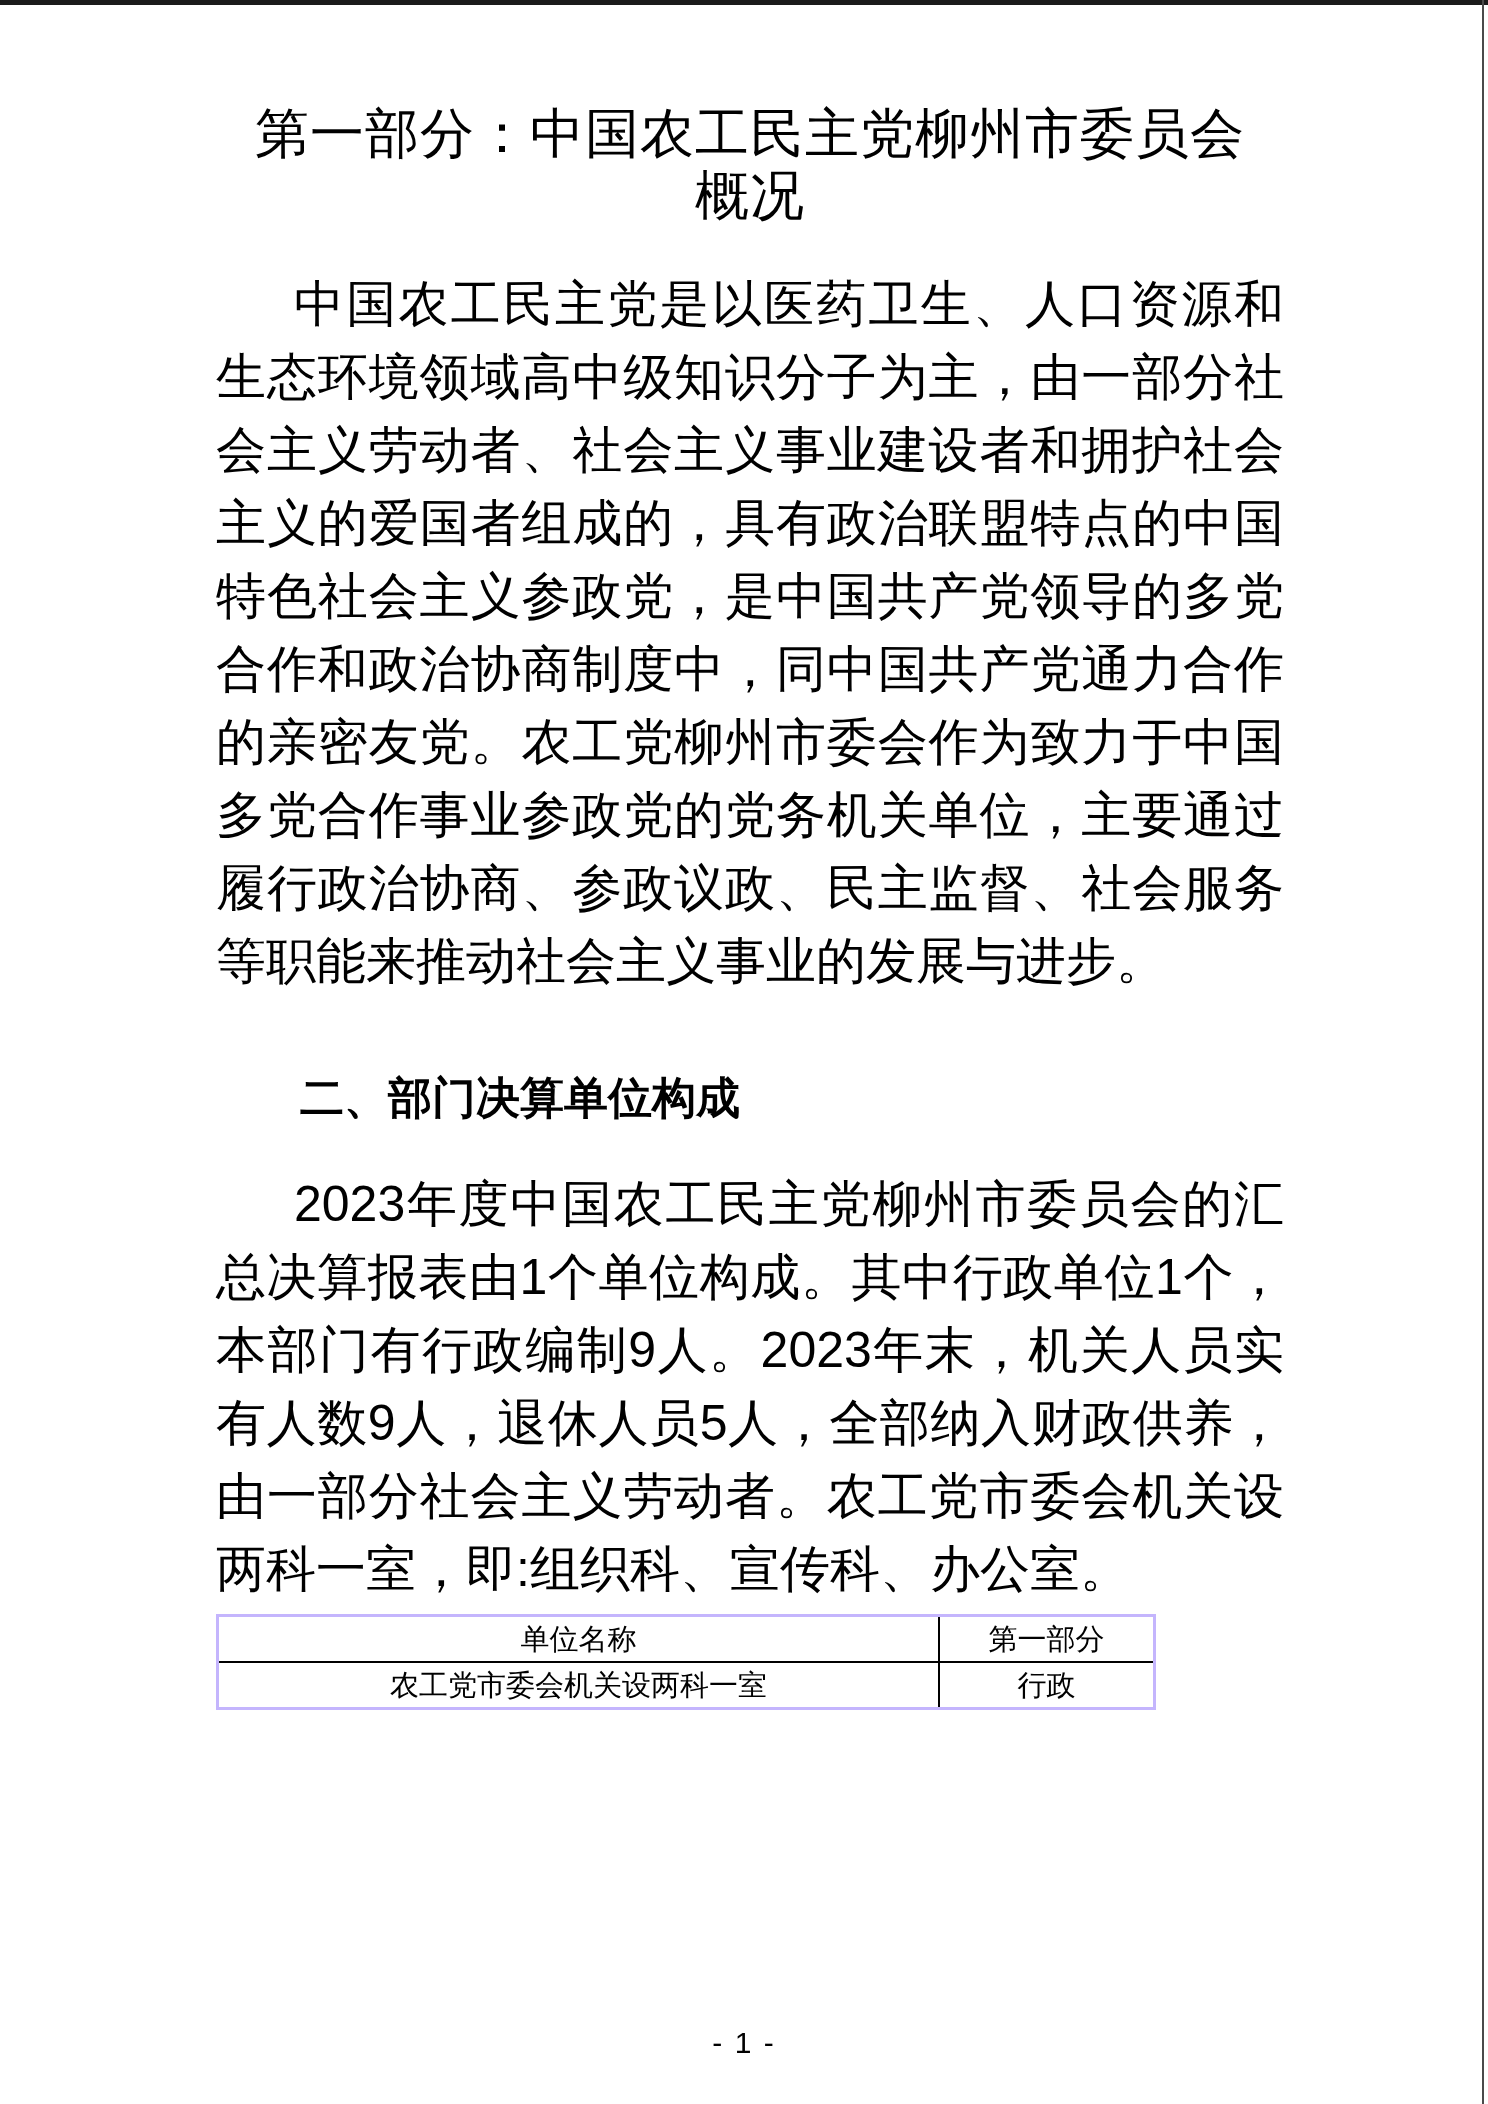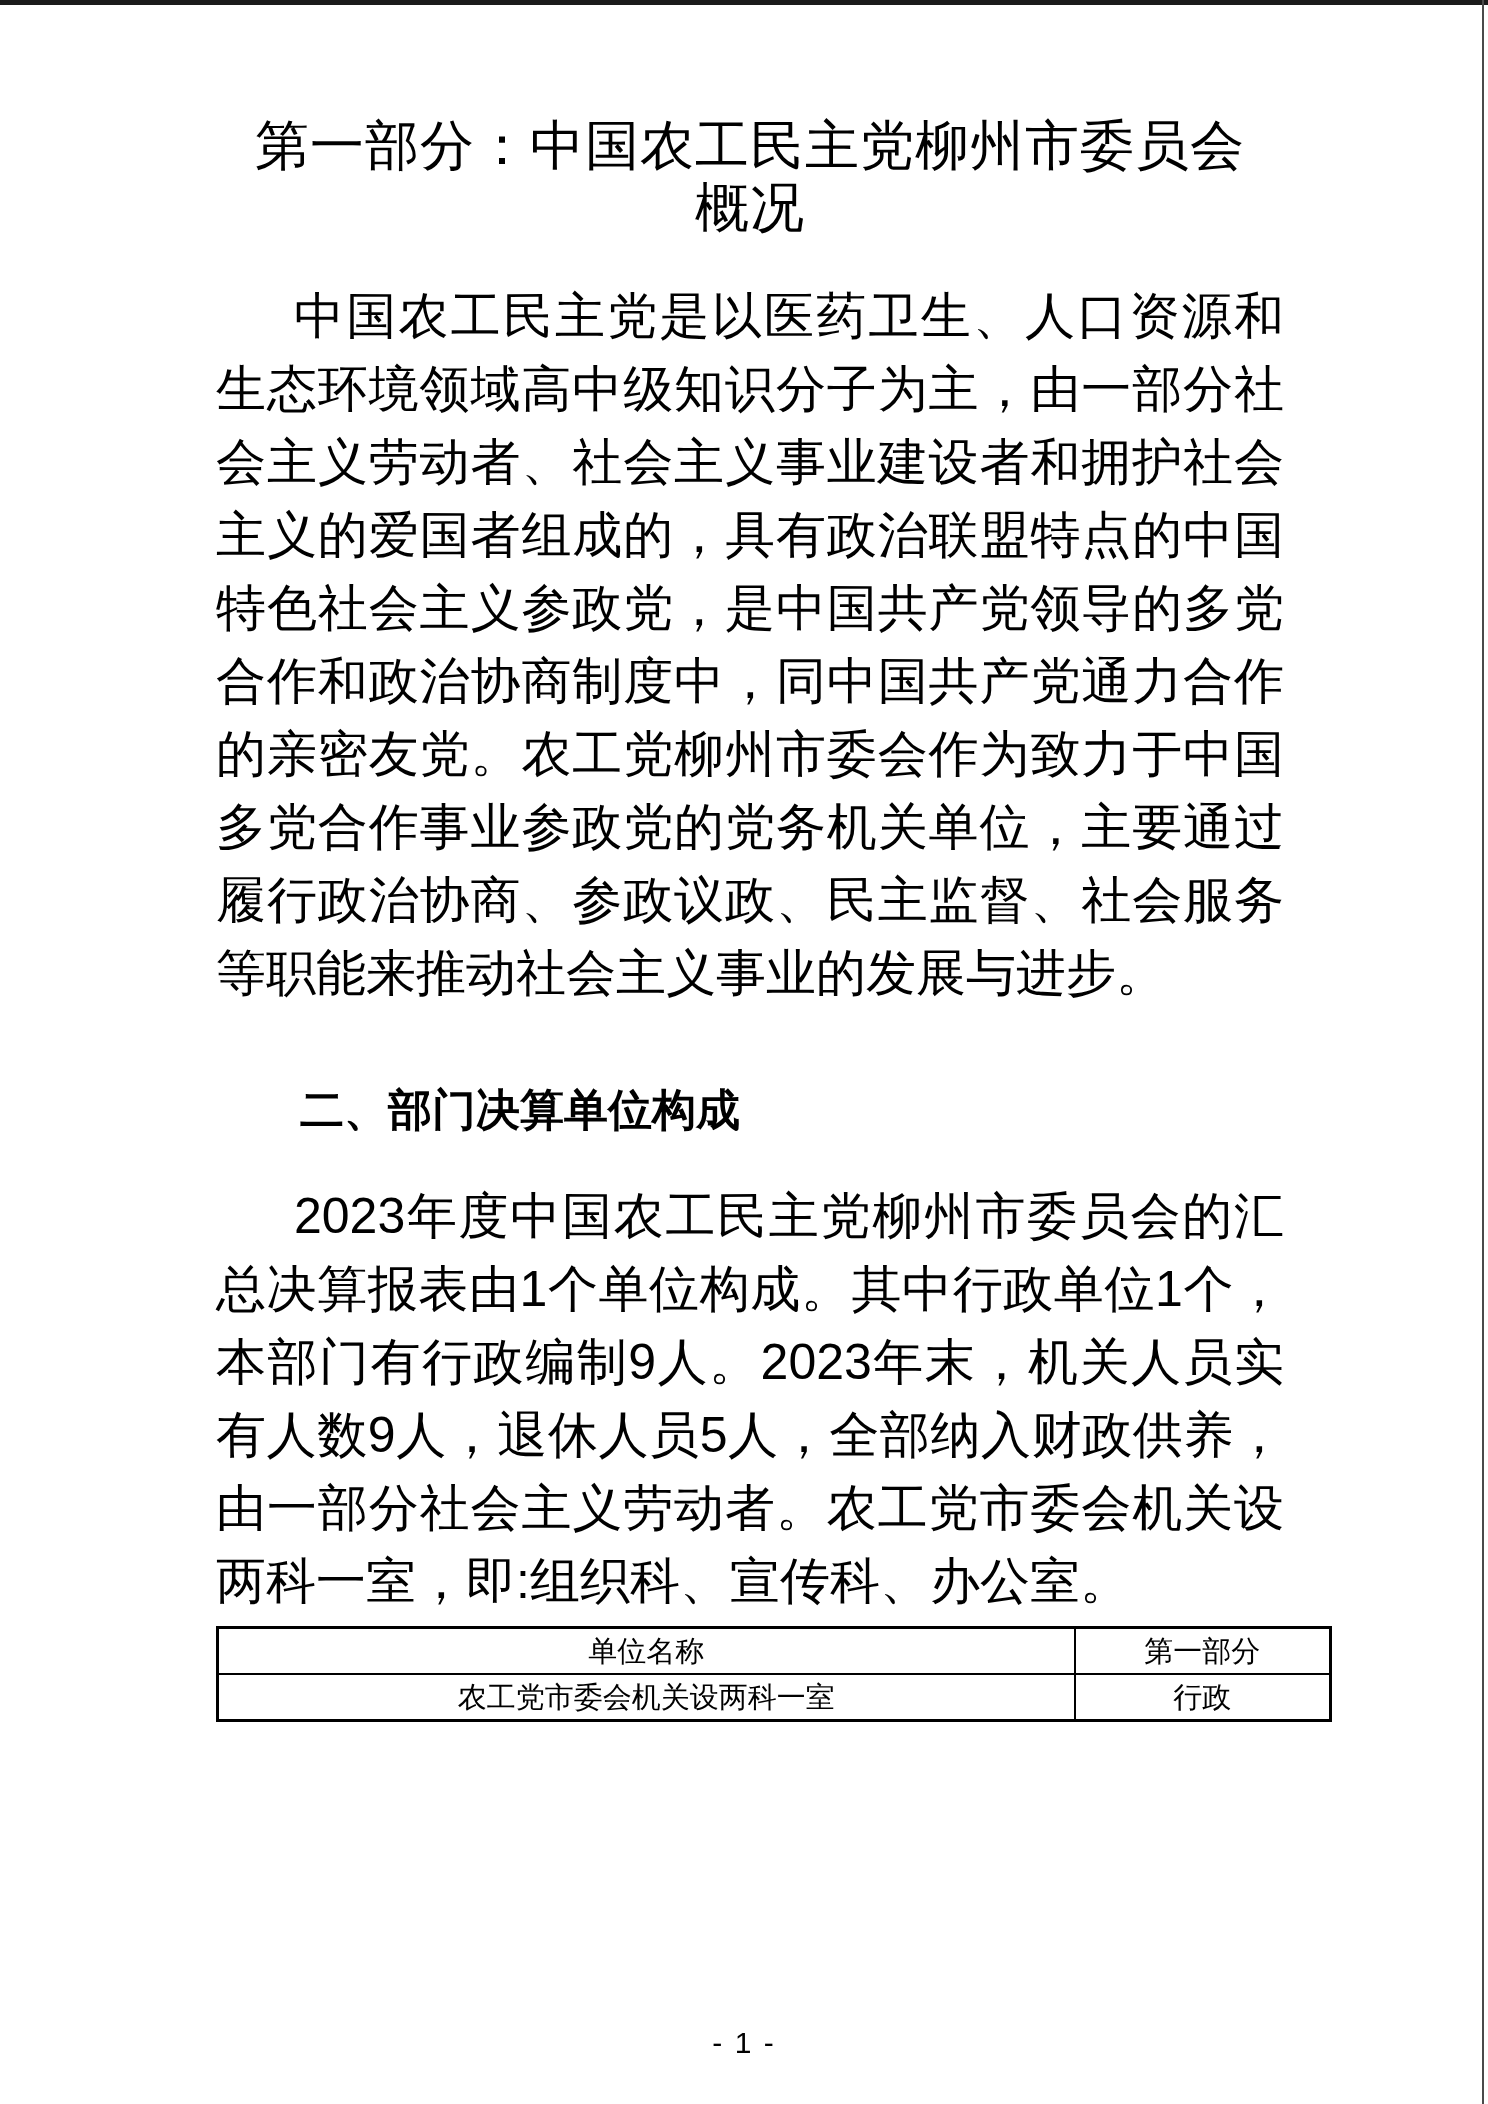--- a/index.html
+++ b/index.html
@@ -28,21 +28,21 @@
     position: absolute;
     top: 0;
     left: 1482px;
     width: 2px;
     height: 2104px;
     background: #4a4a4a;
   }
   .content {
     position: absolute;
     left: 216px;
-    top: 12px;
+    top: 0;
     width: 1068px;
   }
   .doc-title {
     width: 1040px;
     margin: 102px auto 0 auto;
     font-size: 54px;
     line-height: 62px;
     font-weight: 400;
     text-align: center;
     letter-spacing: 1px;
@@ -62,25 +62,25 @@
     font-size: 50px;
     line-height: 73px;
     text-align: justify;
     text-indent: 78px;
     font-weight: 400;
   }
   .body-para.second {
     margin-top: 44px;
   }
   .units-table {
-    width: 1116px;
+    width: 940px;
     margin-top: 8px;
     border-collapse: collapse;
     table-layout: fixed;
-    border: 3px solid #000000;
+    border: 3px solid #c4b5fd;
   }
   .units-table th,
   .units-table td {
     border: 2px solid #000000;
     height: 44px;
     padding: 0;
     text-align: center;
     vertical-align: middle;
     font-size: 29px;
     font-weight: 400;

